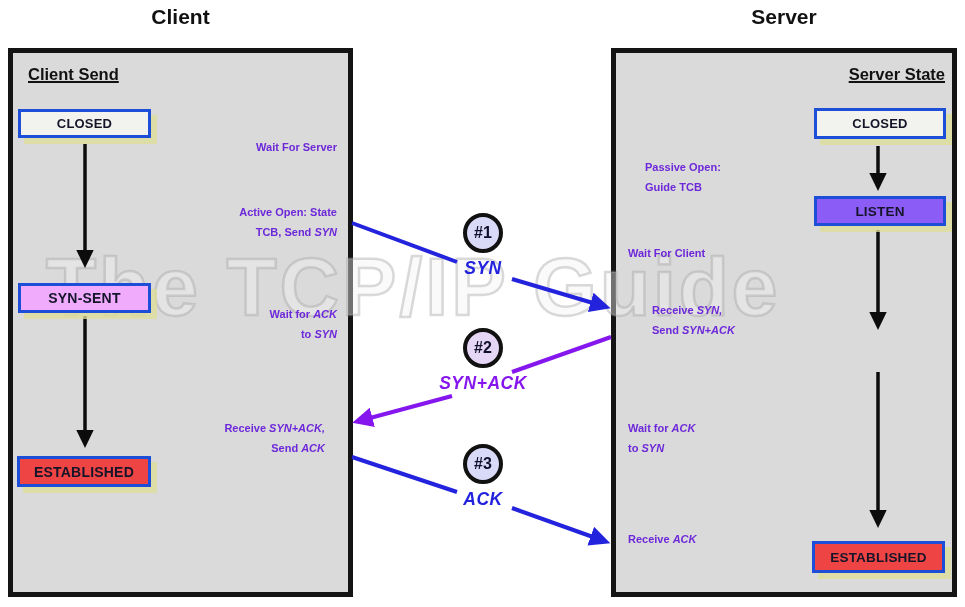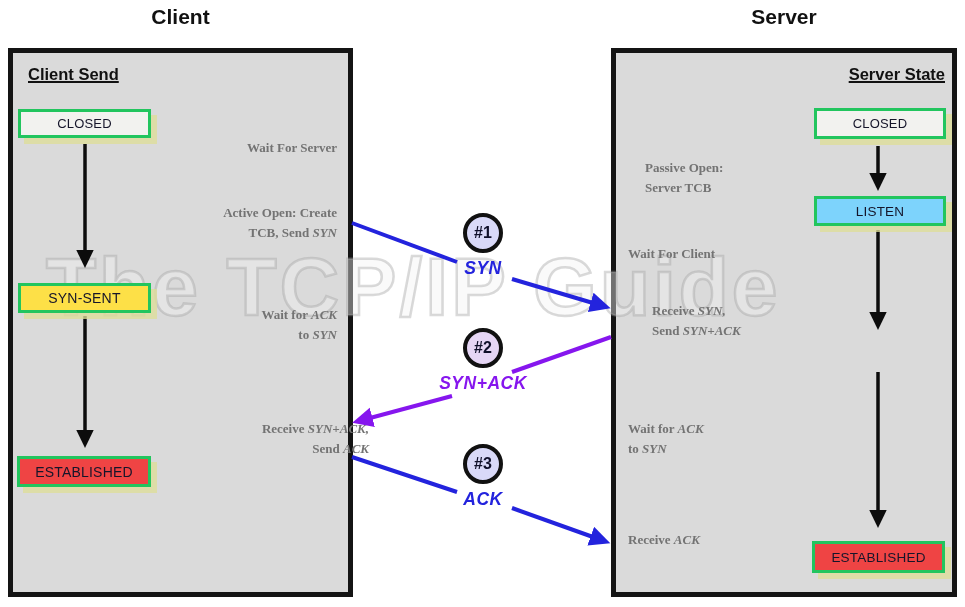--- a/index.html
+++ b/index.html
@@ -31,32 +31,32 @@
 
   .state-header{
     position:absolute; z-index:2; font-size:16.5px; font-weight:bold; color:#111;
     text-decoration:underline; text-decoration-thickness:2px;
   }
   .state-header.client{ left:28px; top:65px; }
   .state-header.server{ right:20px; top:65px; }
 
   .state-box{
     position:absolute; z-index:3; box-sizing:border-box;
-    border:3px solid #22c55e; display:flex; align-items:center; justify-content:center;
-    font-weight:normal; color:#15152a; letter-spacing:0.2px;
+    border:3px solid #1d4ed8; display:flex; align-items:center; justify-content:center;
+    font-weight:bold; color:#15152a; letter-spacing:0.2px;
     box-shadow:6px 6px 0 rgba(222,222,152,0.78);
   }
   .fill-white{ background:#f2f2ef; }
-  .fill-lavender{ background:#fde047; }
-  .fill-violet{ background:#7dd3fc;text-align:center; }
+  .fill-lavender{ background:#f0abfc; }
+  .fill-violet{ background:#8b5cf6;text-align:center; }
   .fill-green{ background:#ef4444; }
 
   .ann{
-    position:absolute; z-index:3; font-size:13px; font-weight:bold;
-    color:#737373; line-height:19.5px;font-family:Liberation Serif, serif;
+    position:absolute; z-index:3; font-size:11px; font-weight:bold;
+    color:#6d28d9; line-height:19.5px;
   }
   .ann.right{ text-align:right; }
   .it{ font-style:italic; }
 
   .arrows{ position:absolute; left:0; top:0; z-index:2; }
 
   .msg-circle{
     position:absolute; z-index:4; width:40px; height:40px; box-sizing:border-box;
     border:4px solid #111; border-radius:50%;
     display:flex; align-items:center; justify-content:center;
@@ -133,35 +133,35 @@
   <div class="state-box fill-green" style="left:17px; top:456px; width:134px; height:31px; font-size:14px;">ESTABLISHED</div>
 
   <div class="state-box fill-white" style="left:814px; top:108px; width:132px; height:31px; font-size:13px;">CLOSED</div>
   <div class="state-box fill-violet" style="left:814px; top:196px; width:132px; height:30px; font-size:13.5px;">LISTEN</div>
   <div class="state-box fill-green" style="left:812px; top:541px; width:133px; height:32px; font-size:13.5px;">ESTABLISHED</div>
 
   <div class="ann right" style="right:628px; top:138px;">
     <span>Wait For Server</span>
   </div>
   <div class="ann right" style="right:628px; top:203px;">
-    <div><span>Active Open: Create</span></div>
+    <div><span>Active Open: State</span></div>
     <div><span>TCB, Send </span><span class="it">SYN</span></div>
   </div>
   <div class="ann right" style="right:628px; top:305px;">
     <div><span>Wait for </span><span class="it">ACK</span></div>
     <div><span>to </span><span class="it">SYN</span></div>
   </div>
-  <div class="ann right" style="right:596px; top:419px;">
+  <div class="ann right" style="right:640px; top:419px;">
     <div><span>Receive </span><span class="it">SYN+ACK,</span></div>
     <div><span>Send </span><span class="it">ACK</span></div>
   </div>
 
   <div class="ann" style="left:645px; top:158px;">
     <div>Passive Open:</div>
-    <div>Server TCB</div>
+    <div>Guide TCB</div>
   </div>
   <div class="ann" style="left:628px; top:244px;">
     <span>Wait For Client</span>
   </div>
   <div class="ann" style="left:652px; top:301px;">
     <div><span>Receive </span><span class="it">SYN,</span></div>
     <div><span>Send </span><span class="it">SYN+ACK</span></div>
   </div>
   <div class="ann" style="left:628px; top:419px;">
     <div><span>Wait for </span><span class="it">ACK</span></div>

